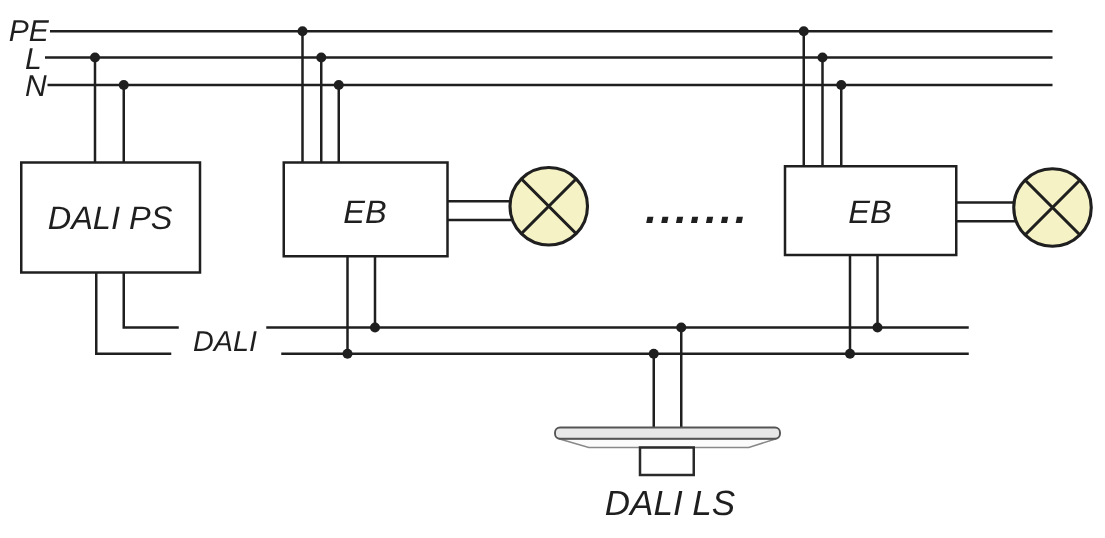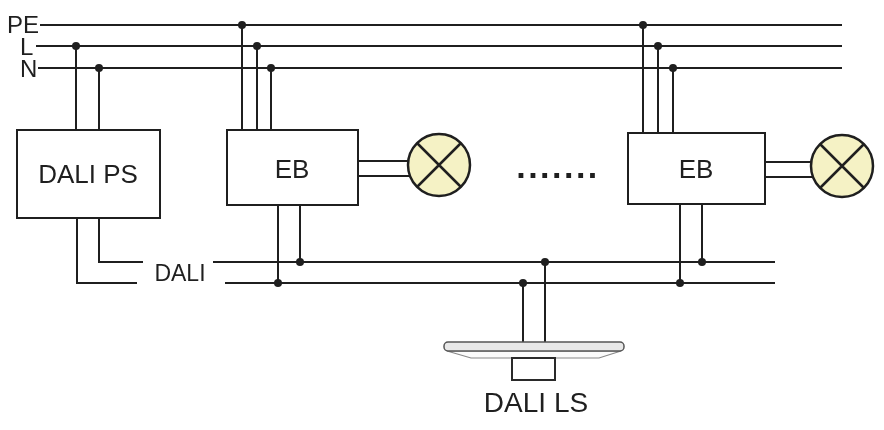--- a/index.html
+++ b/index.html
@@ -8,20 +8,21 @@
     background: #ffffff;
     width: 884px;
     height: 430px;
     overflow: hidden;
   }
   .diagram-stage {
     position: relative;
     width: 844px;
     height: 430px;
     background: #ffffff;
+    font-style: italic;
   }
   svg { display: block; }
   .wire {
     stroke: var(--line, #1f1f1f);
     stroke-width: 2;
     fill: none;
     stroke-linecap: butt;
   }
   .box {
     stroke: var(--line, #1f1f1f);

